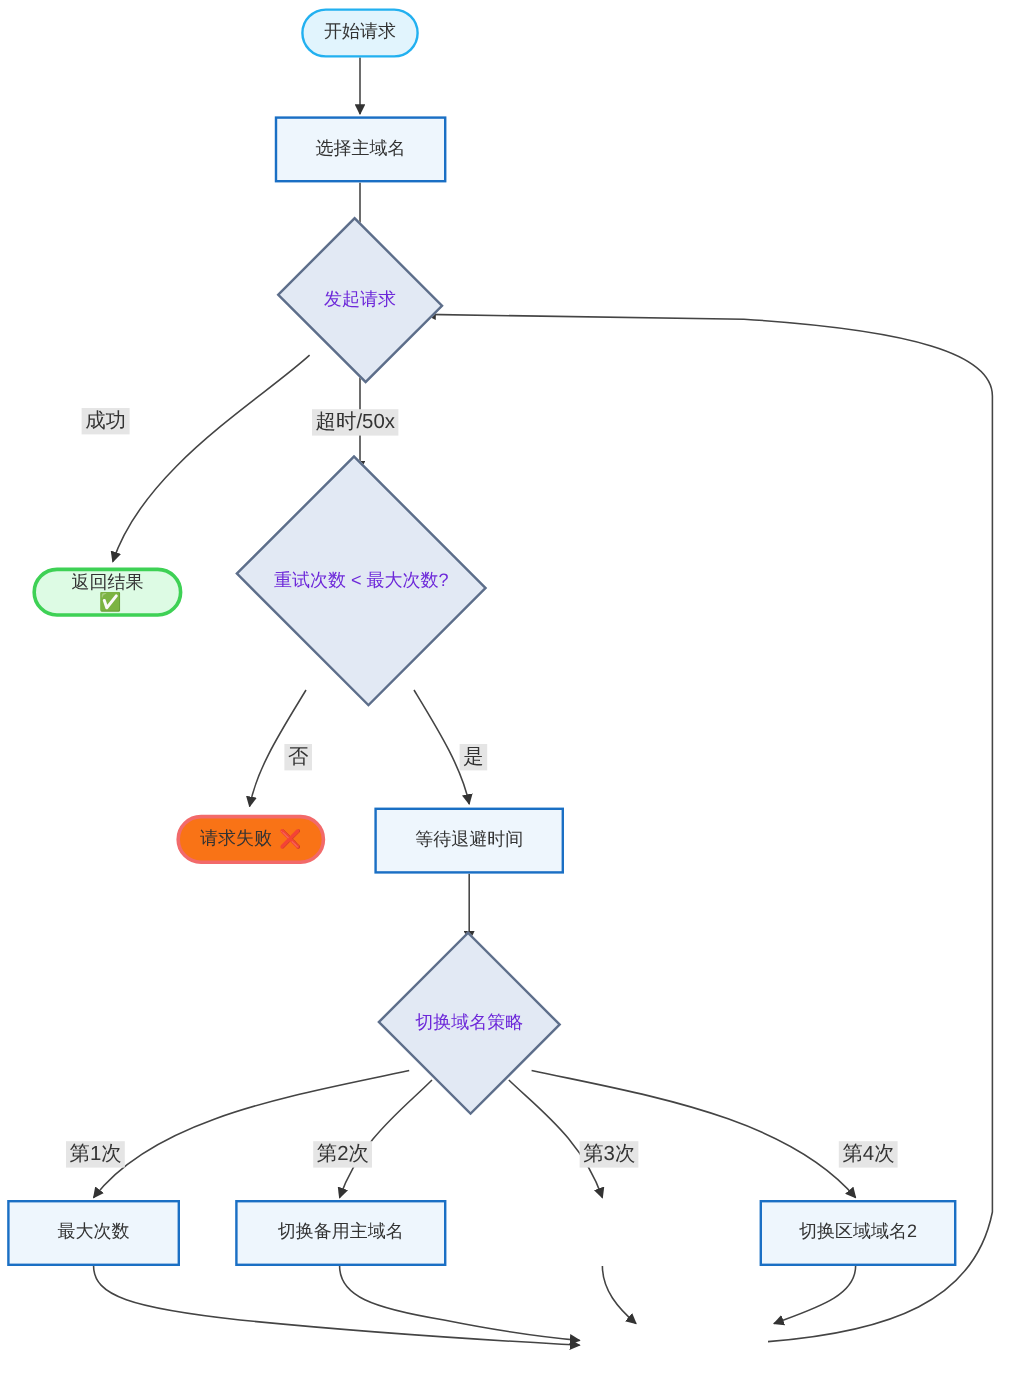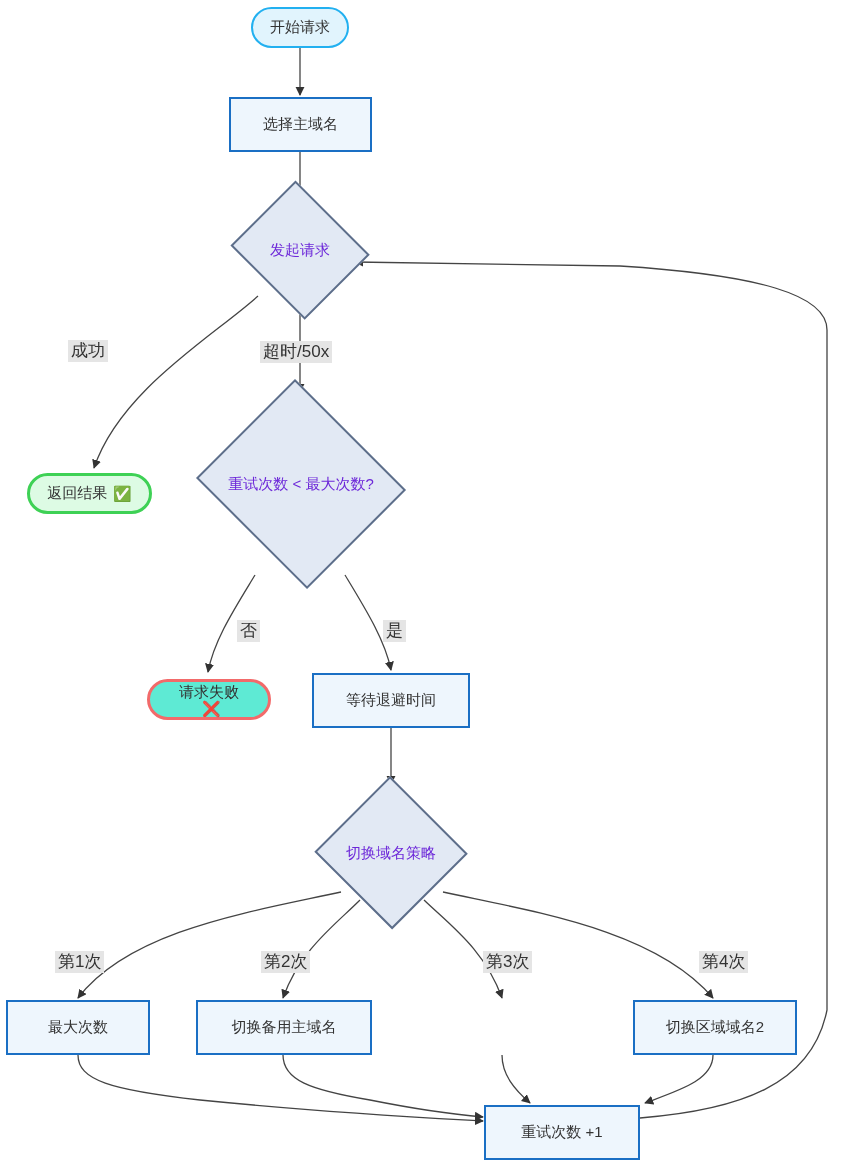--- a/index.html
+++ b/index.html
@@ -68,25 +68,25 @@
   .node.terminator {
     border-radius: 999px;
   }
   .node.terminator.start {
     background: #e1f4fd;
     border: 2px solid #22b0f0;
   }
   .node.terminator.success {
     background: #ddfbe4;
     border: 3px solid #3ed155;
+    flex-direction: column;
   }
   .node.terminator.failure {
-    background: #5eead4;
+    background: #f97316;
     border: 3px solid #f26a6a;
-    flex-direction: column;
   }
   .node .emoji {
     margin-left: 6px;
     font-size: 15px;
     line-height: 1;
   }
   
   .edge-label {
     position: absolute;
     background: #e5e5e5;
@@ -194,23 +194,20 @@
 
   <div class="node process" style="left:196px; top:1000px; width:176px; height:55px;">
     <span>切换备用主域名</span>
   </div>
 
 
   <div class="node process" style="left:633px; top:1000px; width:164px; height:55px;">
     <span>切换区域域名2</span>
   </div>
 
-  <div class="node process" style="left:484px; top:1105px; width:156px; height:55px;">
-    <span>重试次数 +1</span>
-  </div>
 
   <div class="edge-label" style="left:68px; top:340px;">成功</div>
 
   <div class="edge-label" style="left:260px; top:341px;">超时/50x</div>
 
   <div class="edge-label" style="left:237px; top:620px;">否</div>
 
   <div class="edge-label" style="left:383px; top:620px;">是</div>
 
   <div class="edge-label" style="left:55px; top:951px;">第1次</div>

